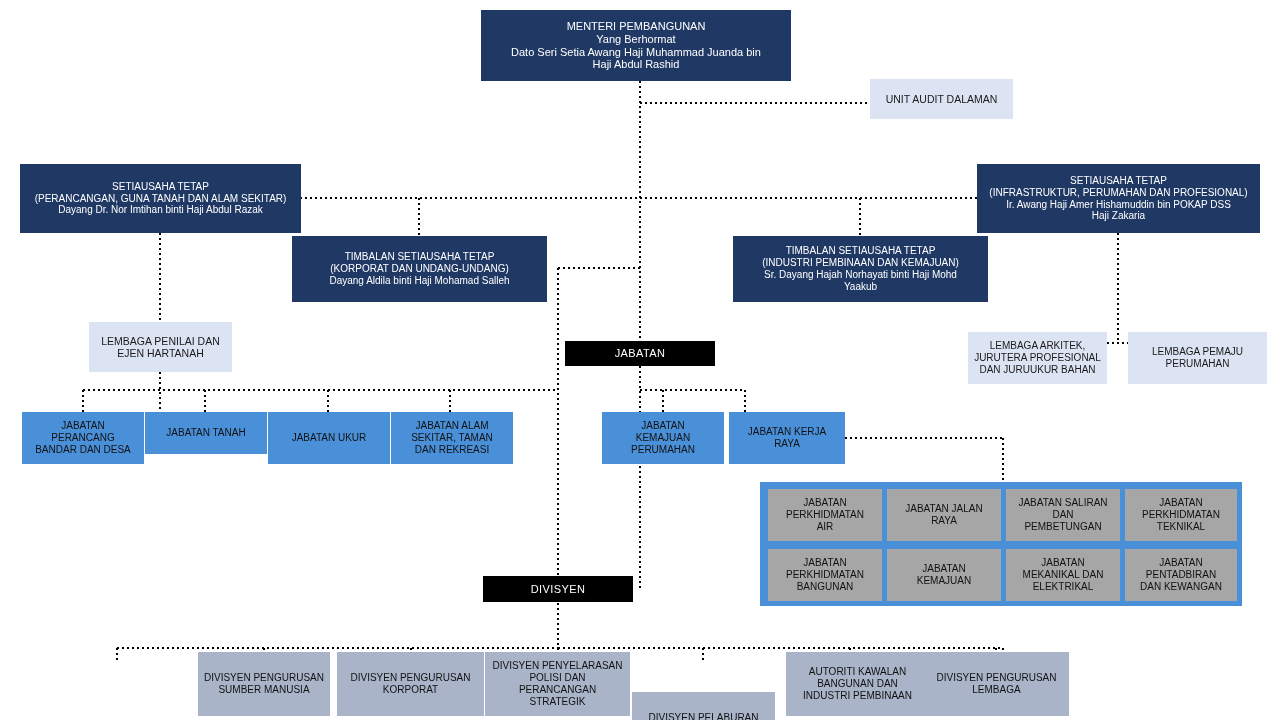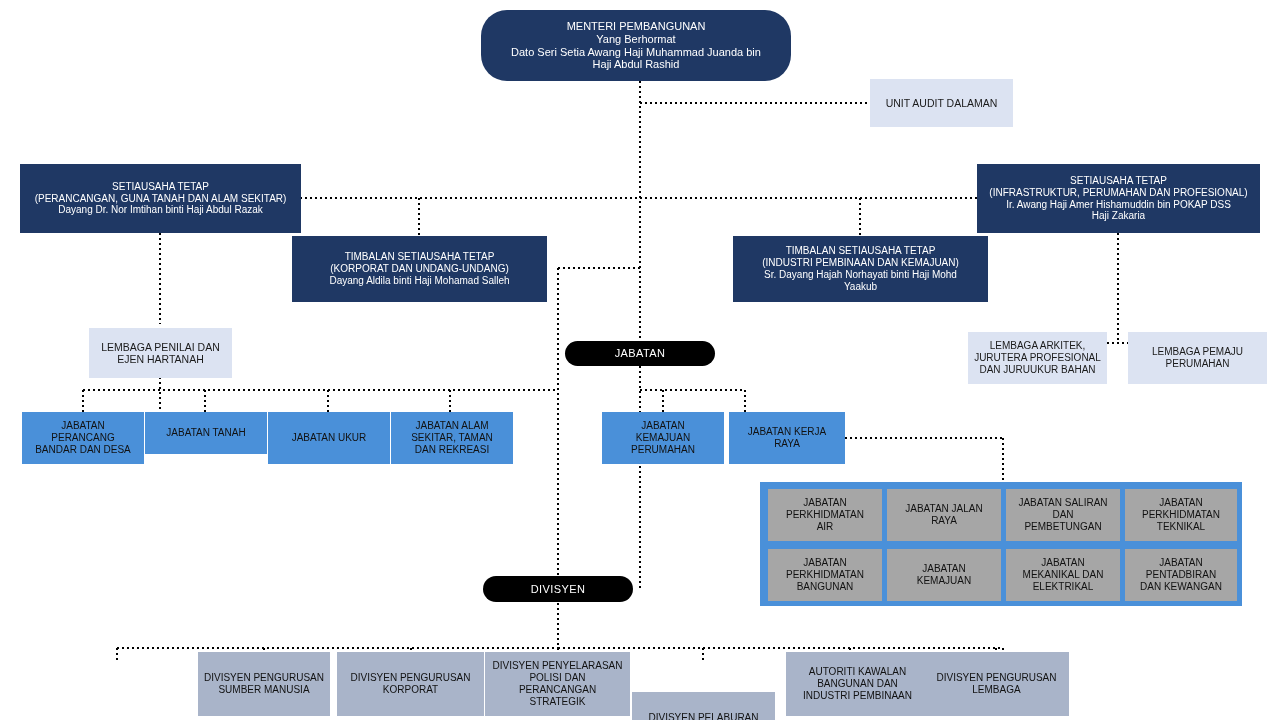--- a/index.html
+++ b/index.html
@@ -66,21 +66,21 @@
   .nv-steel {
     background: #a9b4c9;
     color: #111111;
   }
   .panel-blue {
     position: absolute;
     background: #4a90d9;
     box-sizing: border-box;
     z-index: 2;
   }
-  .fs-11 { font-size: 11px; border-radius: 26px; }
+  .fs-11 { font-size: 11px; }
   .fs-10 { font-size: 10px; }
   .fs-105 { font-size: 10.5px; }
 </style>
 </head>
 <body>
 
 <div id="chart">
 
   <svg id="connectors" viewBox="0 0 1280 720" width="1280" height="720">
     <g stroke="#000000" stroke-width="2" stroke-dasharray="2,3" fill="none" stroke-linecap="butt">
@@ -132,21 +132,21 @@
     </g>
   </svg>
 
   <div class="node nv-navy fs-11" style="left:481px; top:10px; width:310px; height:71px;">
     <span>MENTERI PEMBANGUNAN
 Yang Berhormat
 Dato Seri Setia Awang Haji Muhammad Juanda bin
 Haji Abdul Rashid</span>
   </div>
 
-  <div class="node nv-pale fs-105" style="left:870px; top:79px; width:143px; height:48px;">
+  <div class="node nv-pale fs-105" style="left:870px; top:79px; width:143px; height:40px;">
     <span>UNIT AUDIT DALAMAN</span>
   </div>
 
   <div class="node nv-navy fs-10" style="left:20px; top:164px; width:281px; height:69px;">
     <span>SETIAUSAHA TETAP
 (PERANCANGAN, GUNA TANAH DAN ALAM SEKITAR)
 Dayang Dr.  Nor Imtihan binti Haji Abdul Razak</span>
   </div>
 
   <div class="node nv-navy fs-10" style="left:977px; top:164px; width:283px; height:69px;">
@@ -162,21 +162,21 @@
 Dayang Aldila binti Haji Mohamad Salleh</span>
   </div>
 
   <div class="node nv-navy fs-10" style="left:733px; top:236px; width:255px; height:66px;">
     <span>TIMBALAN SETIAUSAHA TETAP
 (INDUSTRI PEMBINAAN DAN KEMAJUAN)
 Sr. Dayang Hajah Norhayati binti Haji Mohd
 Yaakub</span>
   </div>
 
-  <div class="node nv-pale fs-105" style="left:89px; top:322px; width:143px; height:50px;margin-top:6px;">
+  <div class="node nv-pale fs-105" style="left:89px; top:322px; width:143px; height:50px;">
     <span>LEMBAGA PENILAI DAN
 EJEN HARTANAH</span>
   </div>
 
   <div class="node nv-pale fs-10" style="left:968px; top:332px; width:139px; height:52px;">
     <span>LEMBAGA ARKITEK,
 JURUTERA PROFESIONAL
 DAN JURUUKUR BAHAN</span>
   </div>
 

